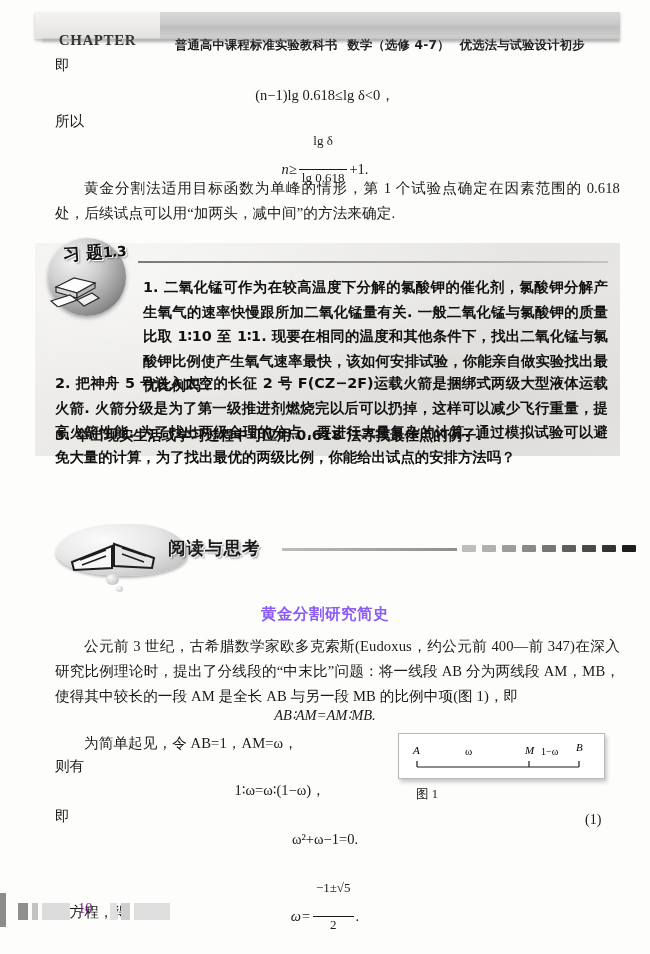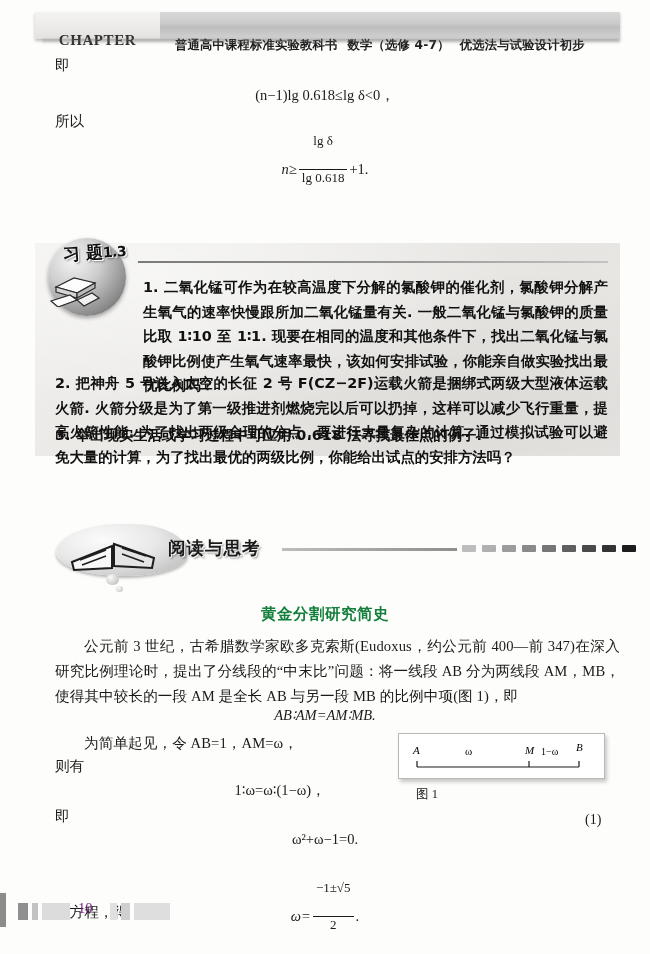--- a/index.html
+++ b/index.html
@@ -123,21 +123,21 @@
   .read-rule{
     position:absolute;left:232px;top:20px;width:175px;height:3px;
     background:linear-gradient(to right,#bdbdbd,#8e8e8e);
   }
   .read-dashes{position:absolute;left:412px;top:17px;display:flex;align-items:center;}
   .read-dashes i{display:block;width:14px;height:7px;margin-right:6px;border-radius:1px;}
 
   .section-title{
     position:absolute;left:0;top:604px;width:650px;text-align:center;
     font-family:"DejaVu Sans","Liberation Sans",sans-serif;
-    font-weight:bold;font-size:15.5px;color:#15803d;letter-spacing:.5px;
+    font-weight:bold;font-size:15.5px;color:#8b5cf6;letter-spacing:.5px;
   }
 
   
   .figure-box{
     position:absolute;left:398px;top:733px;width:205px;height:44px;
     background:#fff;border:1px solid #b9b9b9;
     box-shadow:2px 3px 4px rgba(0,0,0,.22);
   }
   .fig-cap{
     position:absolute;left:416px;top:786px;width:205px;text-align:left;
@@ -174,20 +174,21 @@
   <div class="lbl" style="left:55px;top:56px;">即</div>
 
   <div class="ctr math" style="left:0;top:86px;width:650px;font-size:14.5px;">(n−1)lg 0.618≤lg δ&lt;0，</div>
 
   <div class="lbl" style="left:55px;top:112px;">所以</div>
 
   <div class="ctr math" style="left:0;top:133px;width:650px;font-size:14.5px;">
     <span class="mi">n≥</span><span class="frac"><span class="num">lg δ</span><span class="den">lg 0.618</span></span><span>+1.</span>
   </div>
 
+  <div class="body-text" style="left:55px;top:176px;width:565px;text-indent:29px;">黄金分割法适用目标函数为单峰的情形，第 1 个试验点确定在因素范围的 0.618 处，后续试点可以用“加两头，减中间”的方法来确定.</div>
 
   <div class="exercise-block">
 
     <div class="badge-circle"></div>
     <svg class="badge-book" viewBox="0 0 50 34">
       <polygon points="6,14 24,5 45,10 27,20" fill="#fdfdfd" stroke="#2a2a2a" stroke-width="1.2"></polygon>
       <polygon points="6,14 27,20 27,25 6,19" fill="#d5d5d5" stroke="#2a2a2a" stroke-width="1.2"></polygon>
       <polygon points="27,20 45,10 45,15 27,25" fill="#b9b9b9" stroke="#2a2a2a" stroke-width="1.2"></polygon>
       <polygon points="1,28 20,22 27,27 8,34" fill="#fdfdfd" stroke="#2a2a2a" stroke-width="1.2"></polygon>
       <polygon points="27,27 42,20 49,25 34,33" fill="#f0f0f0" stroke="#2a2a2a" stroke-width="1.2"></polygon>

